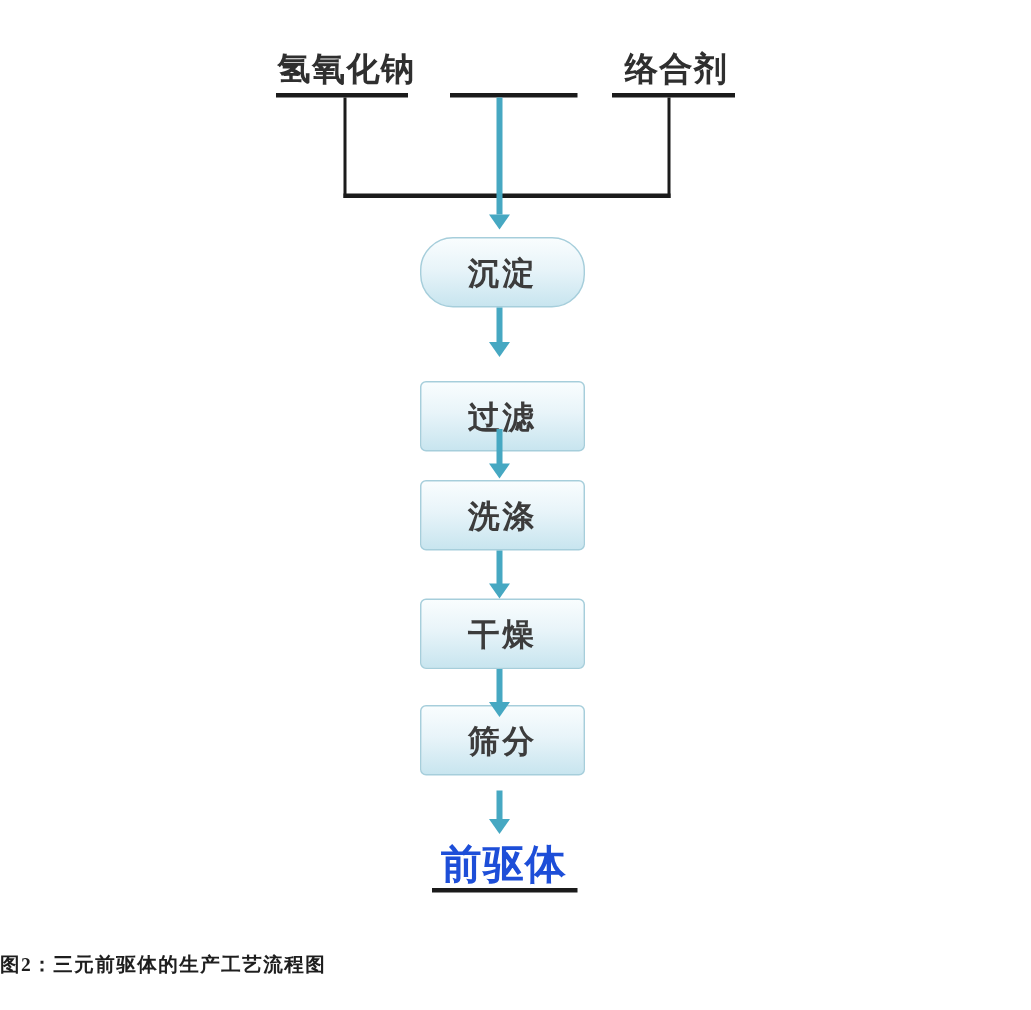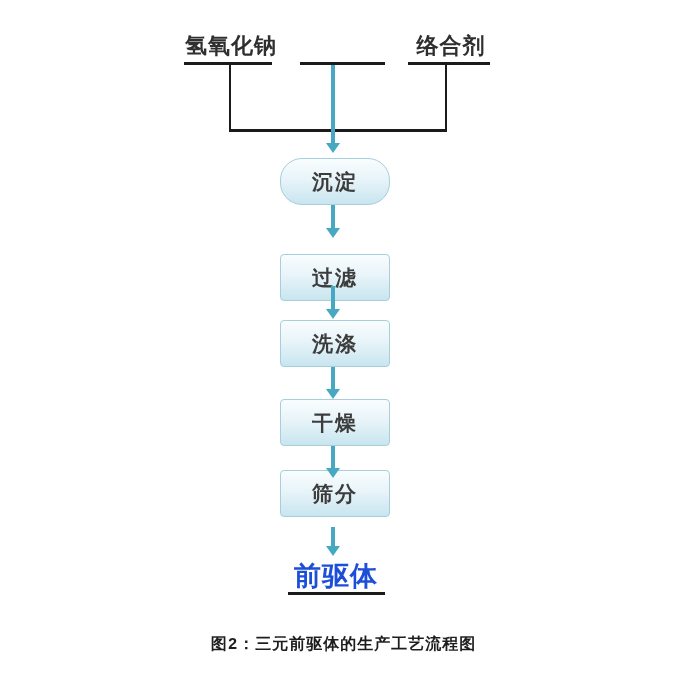--- a/index.html
+++ b/index.html
@@ -1,21 +1,21 @@
 <!DOCTYPE html>
 <html style="--arrow: #46a8c2; --box-border: #a6cedb; --box-fill-top: #f9fdfe; --box-fill-bottom: #c8e5ef; --line: #1b1b1b;"><head>
 <meta charset="utf-8">
 <style>
   html, body { margin: 0; padding: 0; background: #ffffff; }
   #canvas {
     position: relative;
     width: 687px;
     height: 673px;
     background: #ffffff;
-    font-family: Liberation Mono, monospace;
+    font-family: Liberation Serif, serif;
     overflow: hidden;
   }
 
   
   .input-label {
     position: absolute;
     top: 31px;
     width: 110px;
     text-align: center;
     font-size: 22px;
@@ -101,22 +101,21 @@
     height: 3px;
     background: var(--line, #1b1b1b);
   }
 
   
   #caption {
     position: absolute;
     left: 0;
     top: 634px;
     width: 687px;
-    text-align: center;
-    font-size: 16px;
+    font-size: 13px;
     font-weight: bold;
     color: #1e1e1e;
     letter-spacing: 1px;
   }
 </style>
 </head>
 <body>
 
 <div id="canvas">
 

